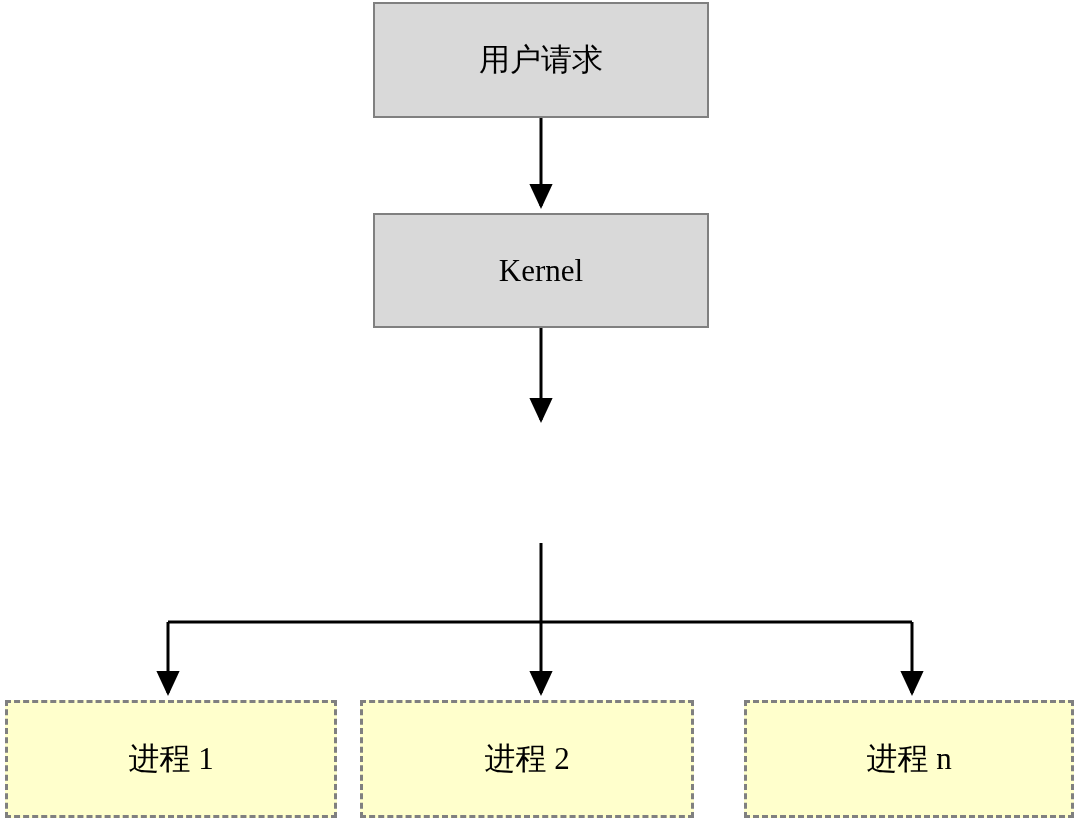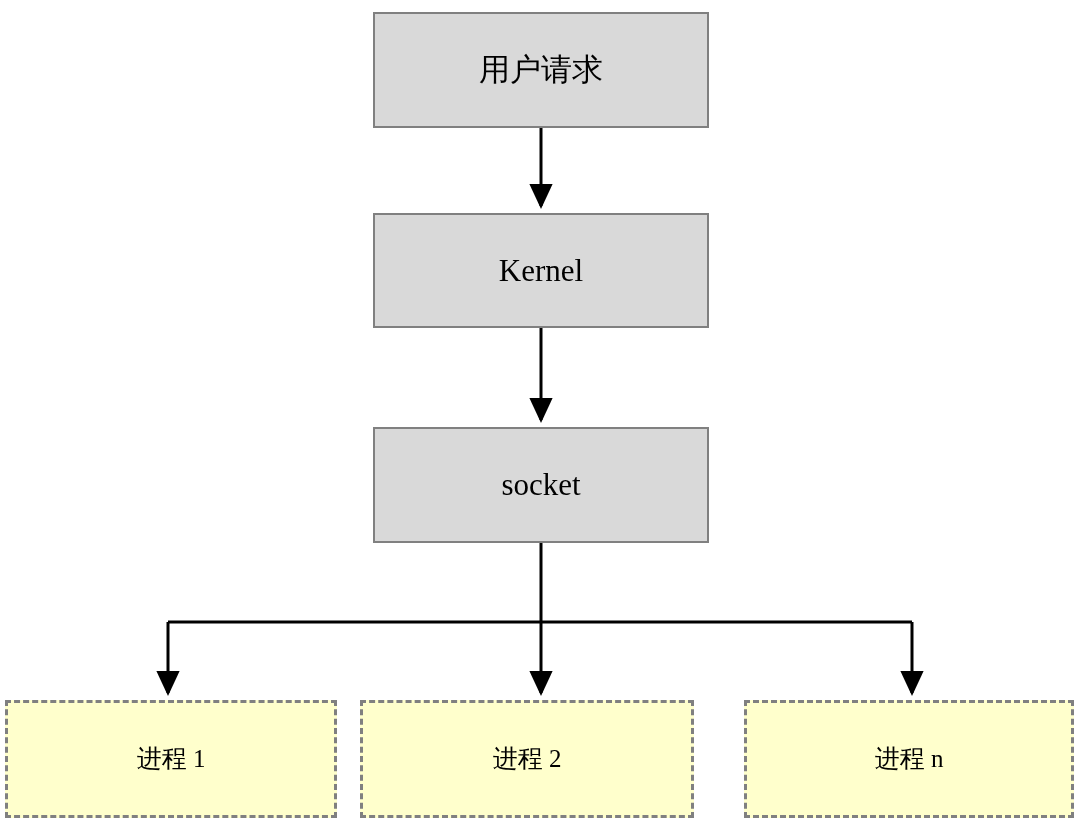--- a/index.html
+++ b/index.html
@@ -38,28 +38,28 @@
     color: #000000;
   }
   .node-solid {
     background: #d9d9d9;
     border: 2px solid #808080;
     font-size: 31px;
   }
   .node-dashed {
     background: #ffffcc;
     border: 3px dashed #808080;
-    font-size: 25px;
+    font-size: 31px;
   }
   .node-label {
     display: block;
     white-space: nowrap;
   }
   
-  #node-user-request { left: 373px; top: 2px;   width: 336px; height: 116px; margin-top: 10px; }
+  #node-user-request { left: 373px; top: 2px;   width: 336px; height: 116px; }
   #node-kernel       { left: 373px; top: 213px; width: 336px; height: 115px; }
   #node-socket       { left: 373px; top: 427px; width: 336px; height: 116px; }
   
   #node-process-1 { left: 5px;   top: 700px; width: 332px; height: 118px; }
   #node-process-2 { left: 360px; top: 700px; width: 334px; height: 118px; }
   #node-process-3 { left: 744px; top: 700px; width: 330px; height: 118px; align-items: center; }
 </style>
 </head>
 <body>
 
@@ -87,23 +87,20 @@
   </svg>
 
   <div class="node node-solid" id="node-user-request">
     <span class="node-label">用户请求</span>
   </div>
 
   <div class="node node-solid" id="node-kernel">
     <span class="node-label">Kernel</span>
   </div>
 
-  <div class="node node-solid" id="node-socket">
-    <span class="node-label">socket</span>
-  </div>
 
   <div class="node node-dashed" id="node-process-1">
     <span class="node-label">进程 1</span>
   </div>
 
   <div class="node node-dashed" id="node-process-2">
     <span class="node-label">进程 2</span>
   </div>
 
   <div class="node node-dashed" id="node-process-3">

